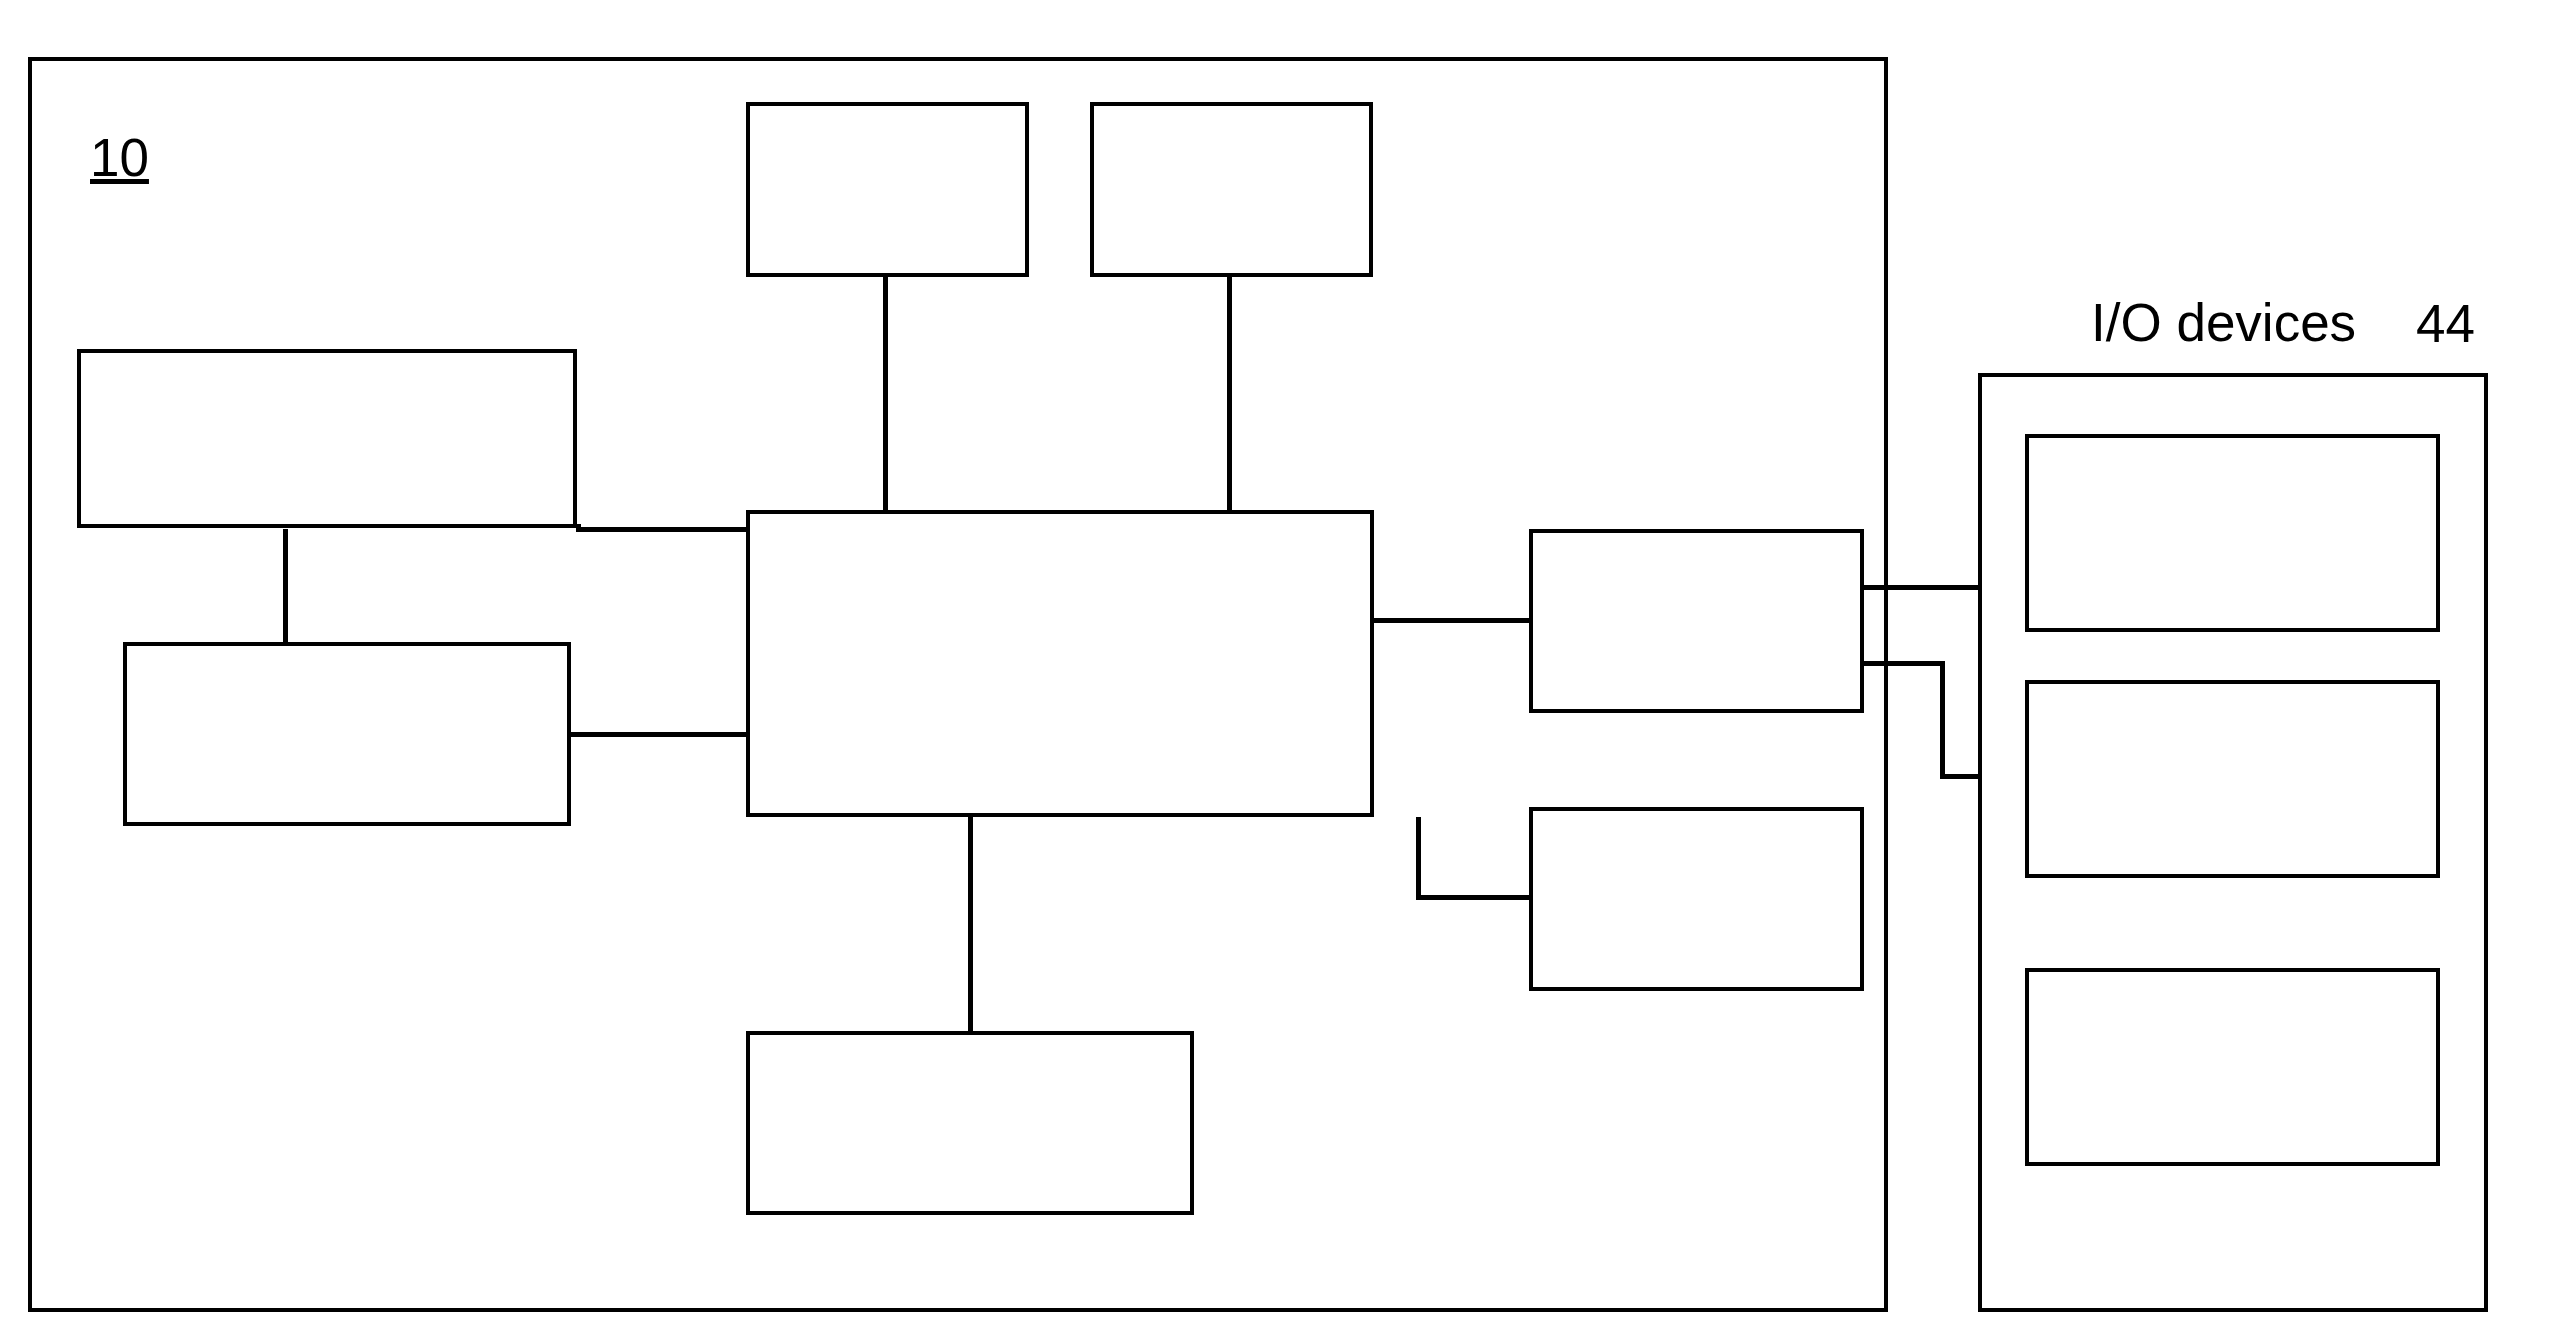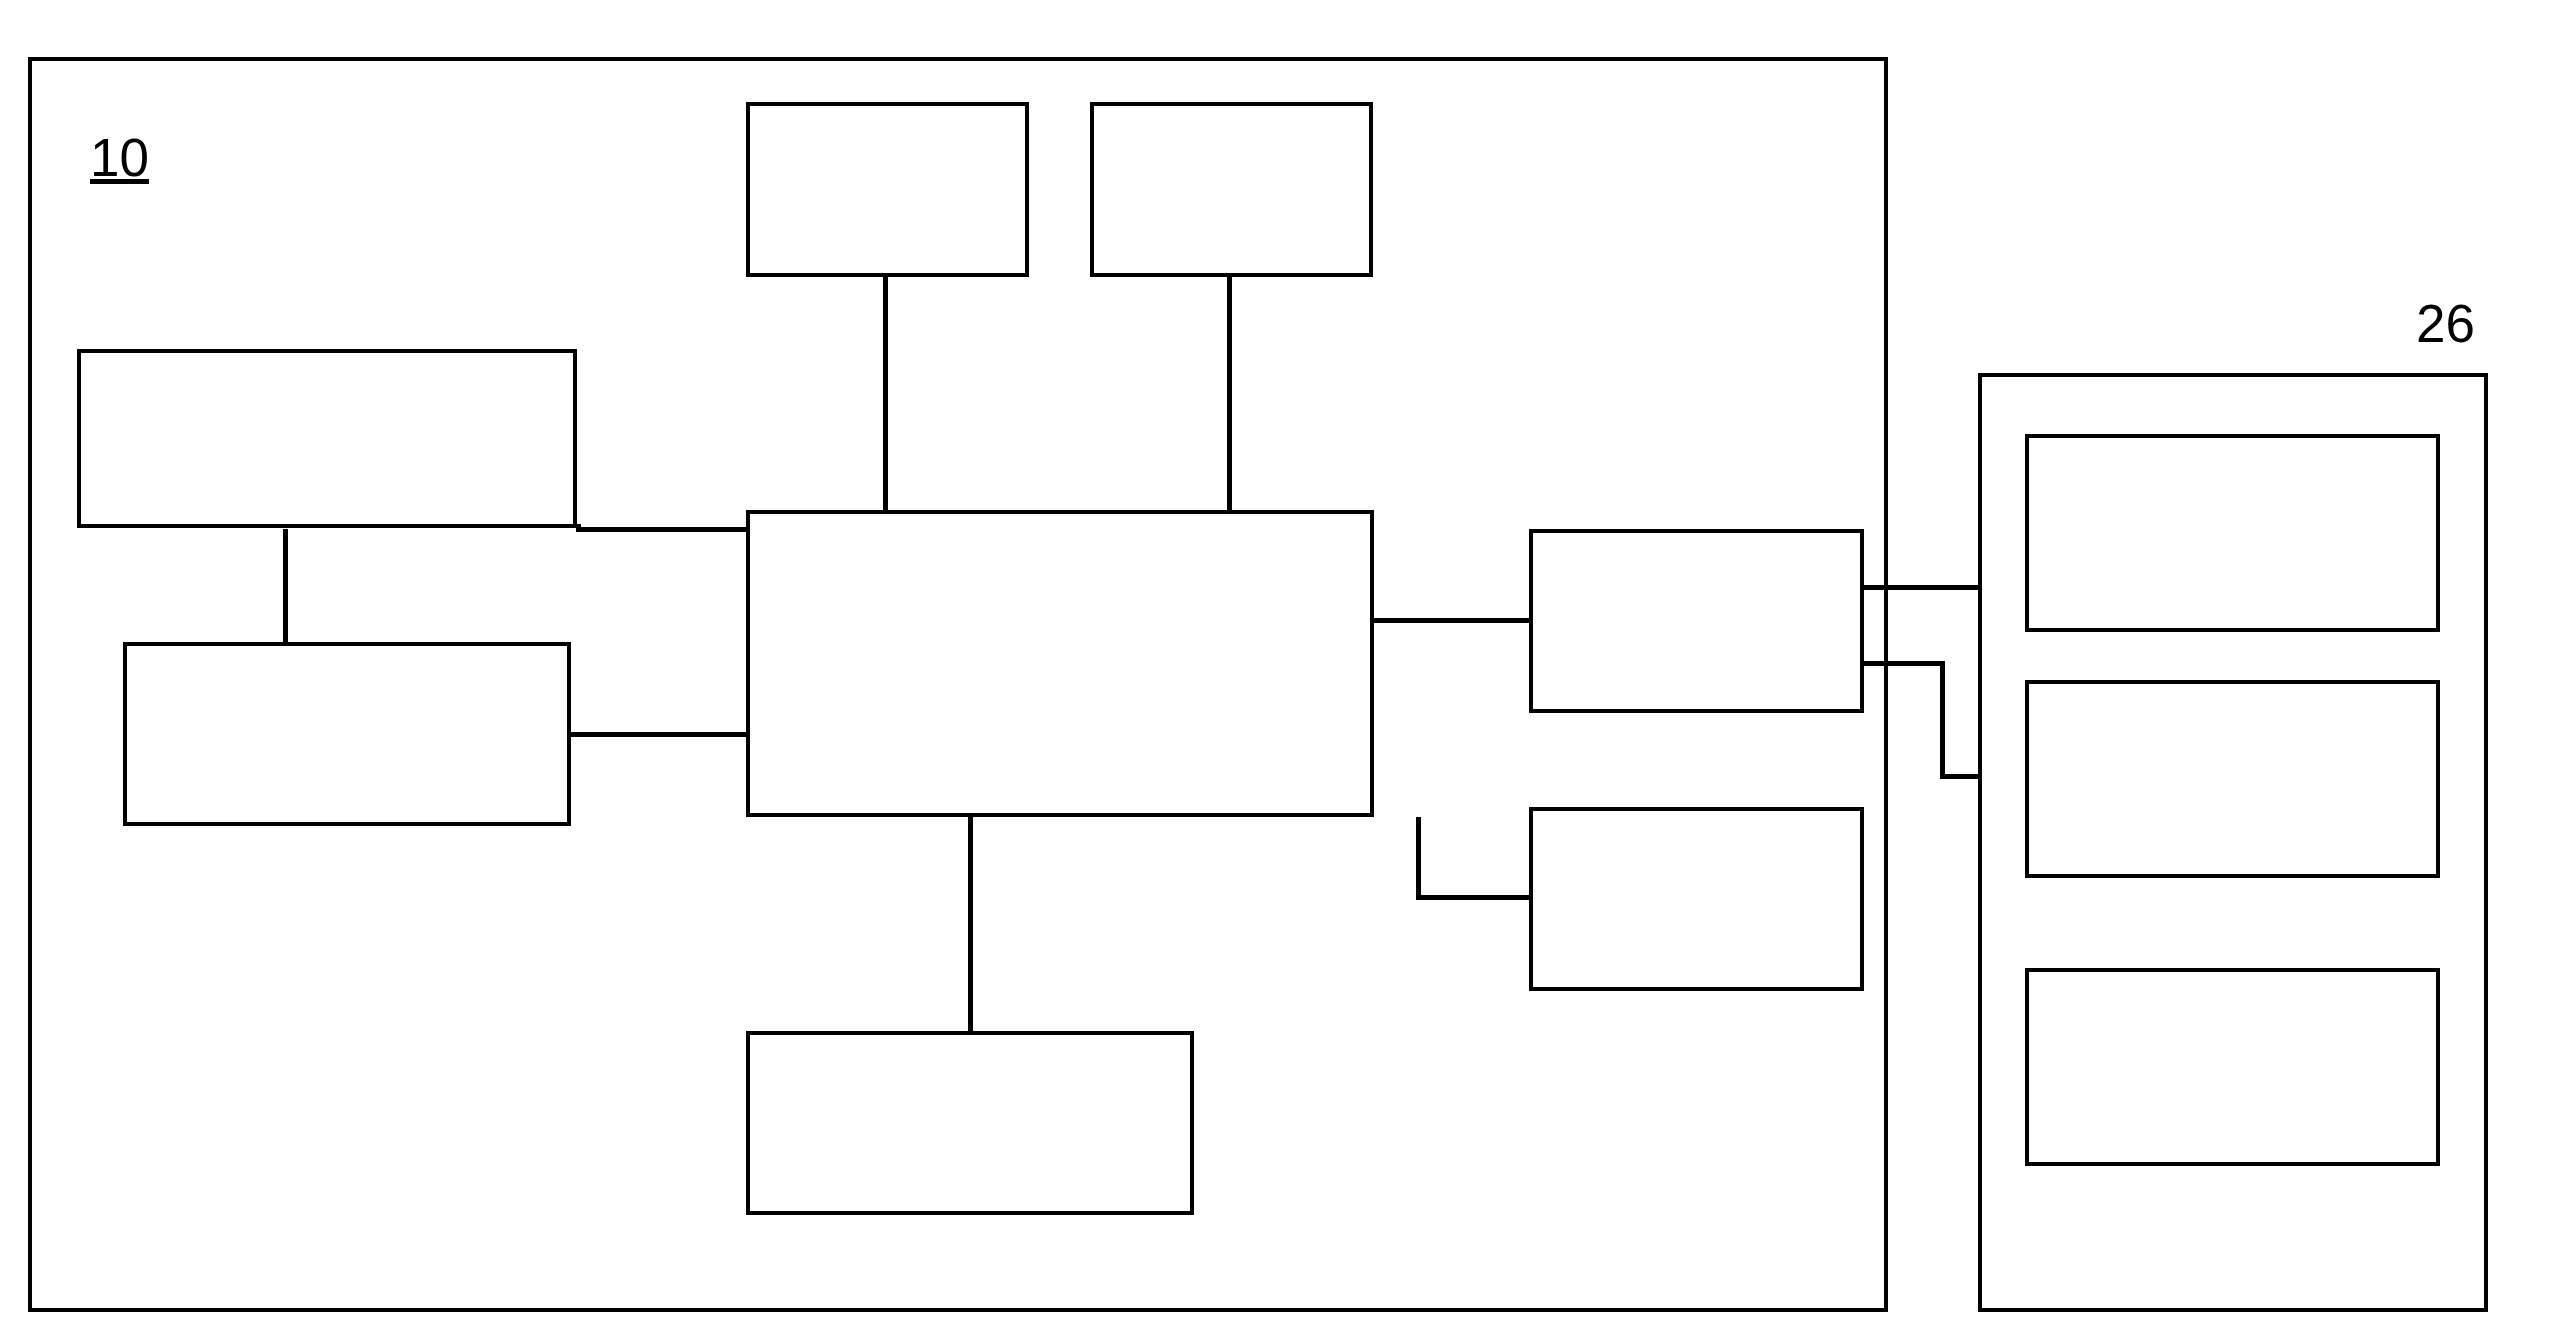--- a/index.html
+++ b/index.html
@@ -78,21 +78,22 @@
   <div class="box" style="left:1529px; top:807px; width:335px; height:184px; z-index:2;"></div>
   <div class="label" style="left:1557px; top:850px;">display
 driver</div>
   <div class="ref" style="left:1756px; top:859px;">24b</div>
 
   <div class="box" style="left:746px; top:1031px; width:448px; height:184px; z-index:2;"></div>
   <div class="label" style="left:774px; top:1054px;">communication
 link</div>
   <div class="ref" style="left:1081px; top:1128px;">22</div>
 
-  <div class="ref" style="left:2416px; top:293px;">26</div>
+  <div class="label" style="left:2091px; top:293px;">I/O devices</div>
+  <div class="ref" style="left:2416px; top:293px;">44</div>
   <div class="box" style="left:1978px; top:373px; width:510px; height:939px; z-index:1;"></div>
 
   <div class="box" style="left:2025px; top:434px; width:415px; height:198px; z-index:2;"></div>
   <div class="label" style="left:2053px; top:463px;"><span>display
 unit</span><sub>1</sub></div>
   <div class="ref" style="left:2341px; top:543px;">28</div>
 
   <div class="box" style="left:2025px; top:680px; width:415px; height:198px; z-index:2;"></div>
   <div class="label" style="left:2053px; top:708px;"><span>display
 unit</span><sub>n</sub></div>

